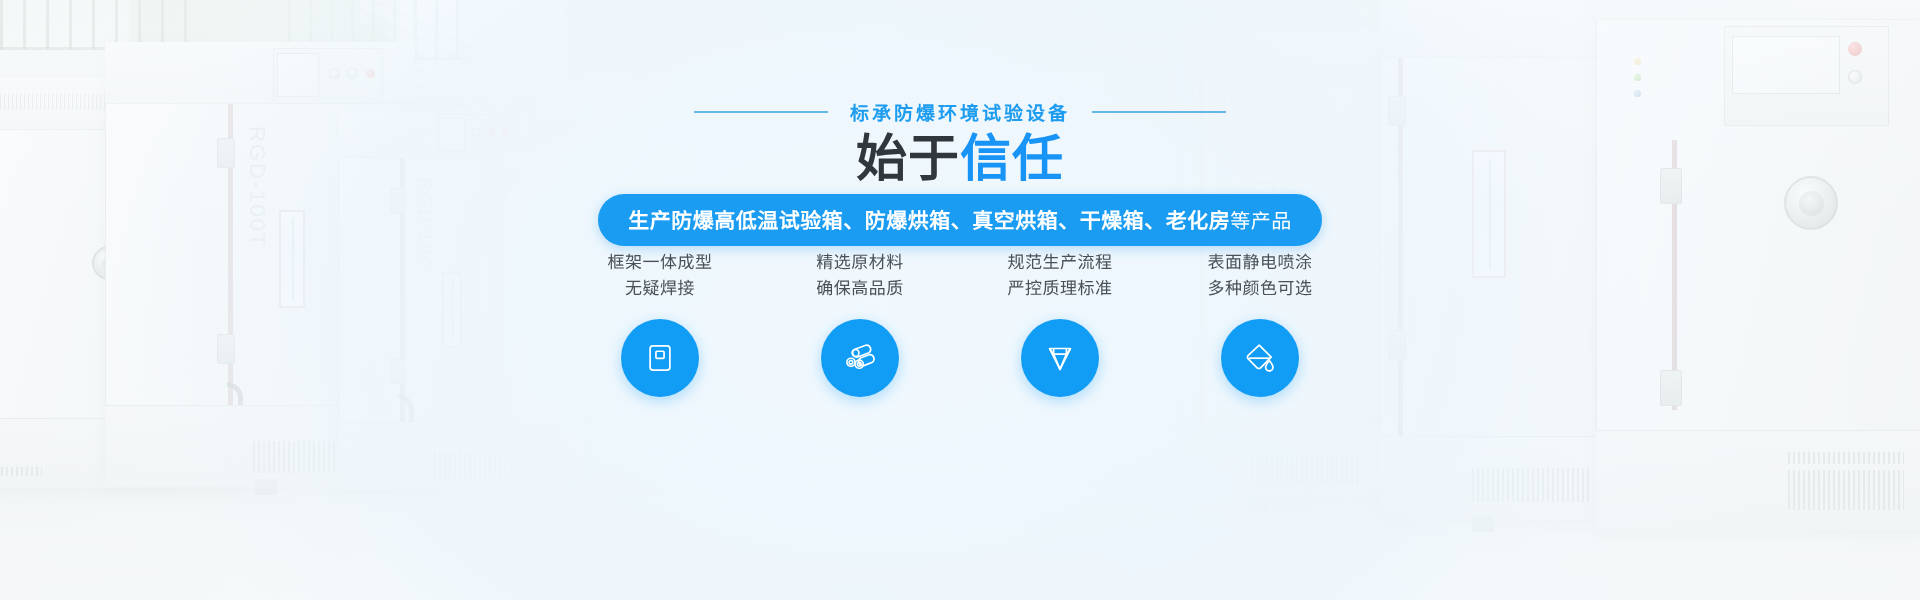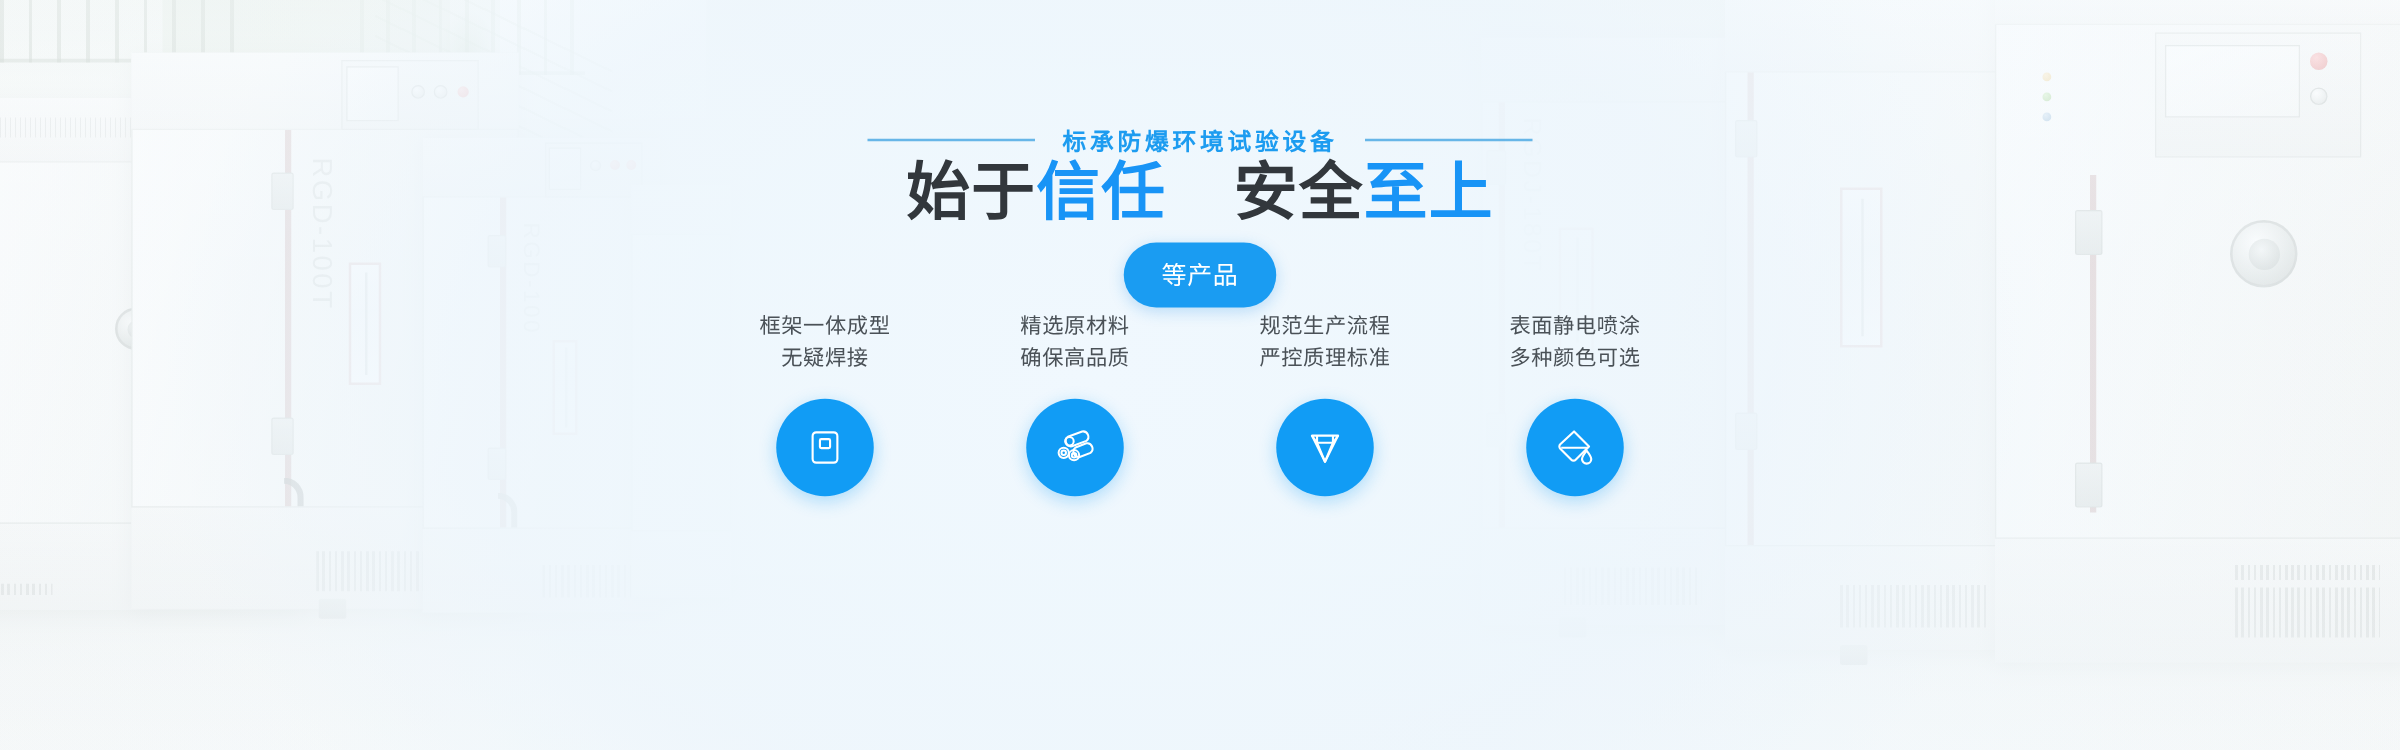--- a/index.html
+++ b/index.html
@@ -188,21 +188,20 @@
          rgba(255,255,255,.45) 0%,
          rgba(255,255,255,.16) 35%,
          rgba(255,255,255,.16) 70%,
          rgba(250,252,252,.42) 100%);
   }
 
   
   .content{
     position:absolute; left:0; top:0; width:1920px; height:600px;
     z-index:5;
-    font-family:Liberation Mono, monospace;
   }
 
   
   .eyebrow{
     position:absolute; left:0; right:0; top:98px;
     display:flex; align-items:center; justify-content:center; gap:22px;
   }
   .eyebrow-rule{
     width:134px; height:2px;
     background:#3aa0e0; opacity:.75;
@@ -402,27 +401,25 @@
     <div class="eyebrow">
       <span class="eyebrow-rule"></span>
       <span class="eyebrow-text">标承防爆环境试验设备</span>
       <span class="eyebrow-rule"></span>
     </div>
 
     <div class="headline">
       <div class="hl-item">
         <span>始于</span><span class="accent">信任</span>
       </div>
-      <div class="hl-item">
-        <span>安全</span><span class="accent">至上</span>
-      </div>
     </div>
 
     <div class="pill-wrap">
       <div class="pill">
+        <span class="pill-main">生产防爆高低温试验箱、防爆烘箱、真空烘箱、干燥箱、老化房</span>
         <span class="pill-suffix">等产品</span>
       </div>
     </div>
 
     <div class="features">
 
       <div class="feature">
         <div class="feature-lines">
           <div>框架一体成型</div>
           <div>无疑焊接</div>

